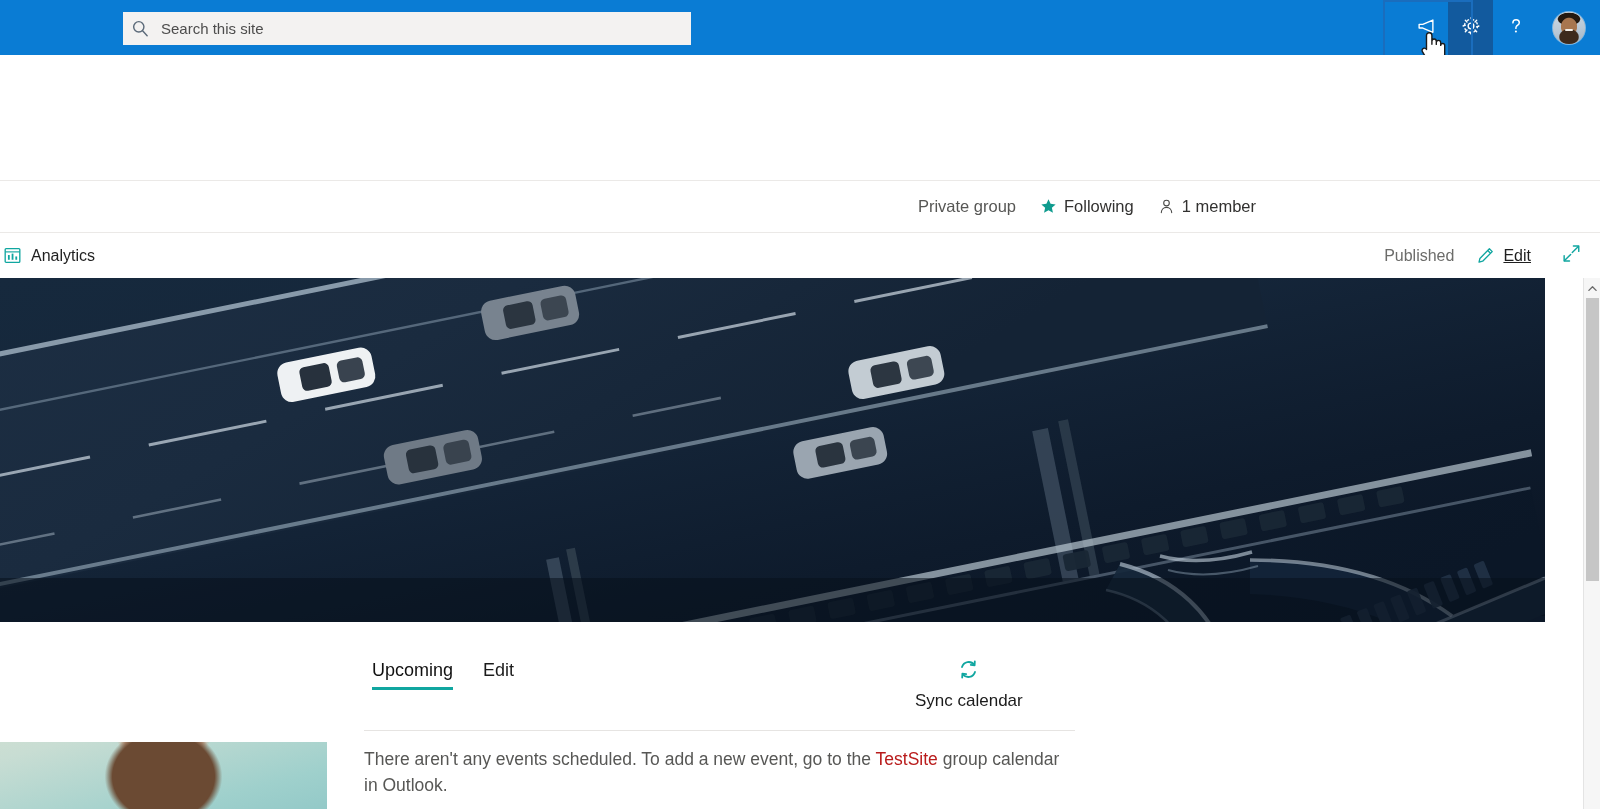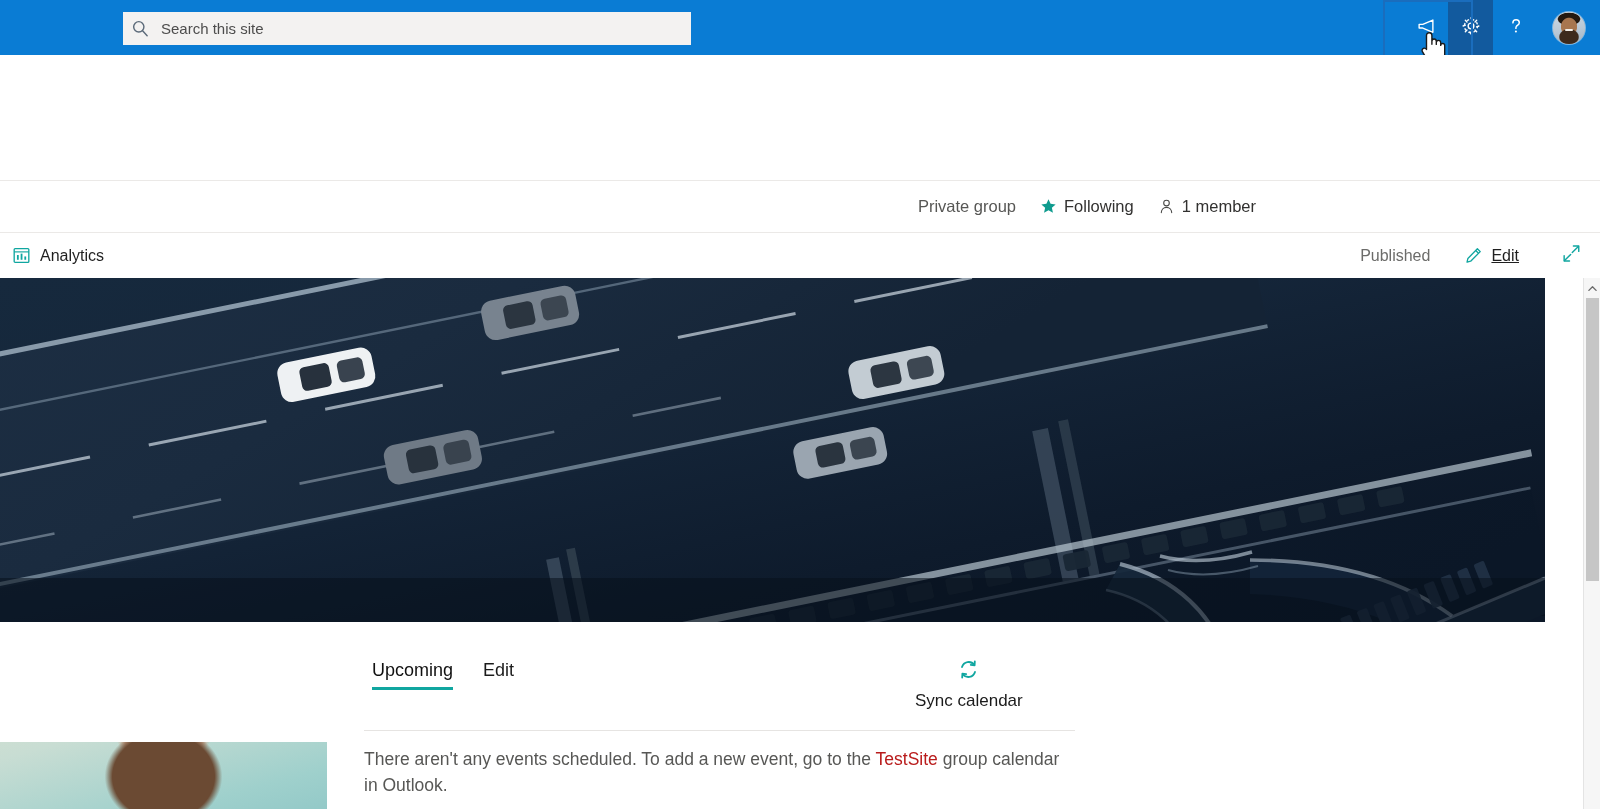--- a/index.html
+++ b/index.html
@@ -117,25 +117,25 @@
   
   .cmd-row {
     position: absolute; left: 0; top: 233px; width: 1600px; height: 45px;
     background: #fff;
     display: flex; align-items: center;
   }
   .cmd-left { position:absolute; left: 0px; display:flex; align-items:center; gap:9px; }
   .analytics-btn {
     display: flex; align-items: center; gap: 9px;
     font-size: 16px; color: #1f1f1f; cursor: pointer;
-    padding-left: 17px;
+    padding-left: 8px;
   }
   .analytics-icon { margin-left: -5px; color: #10a6a0; display:flex; align-items:center; }
   .cmd-right {
-    position: absolute; right: 18px; display: flex; align-items: center; gap: 16px;
+    position: absolute; right: 18px; display: flex; align-items: center; gap: 4px;
   }
   .published-label { font-size: 16px; color: #6c6c6a; margin-right: 18px; }
   .edit-btn { display:flex; align-items:center; gap:8px; font-size:16px; color:#1f1f1f; cursor:pointer; margin-right: 26px; text-decoration: underline;}
   .pencil-icon { color:#10a6a0; display:flex; align-items:center; }
   .expand-btn { color:#10a6a0; cursor:pointer; display:flex; align-items:center; }
 
   
   .hero {
     position: absolute; left: 0; top: 278px; width: 1545px; height: 344px;
     overflow: hidden;

